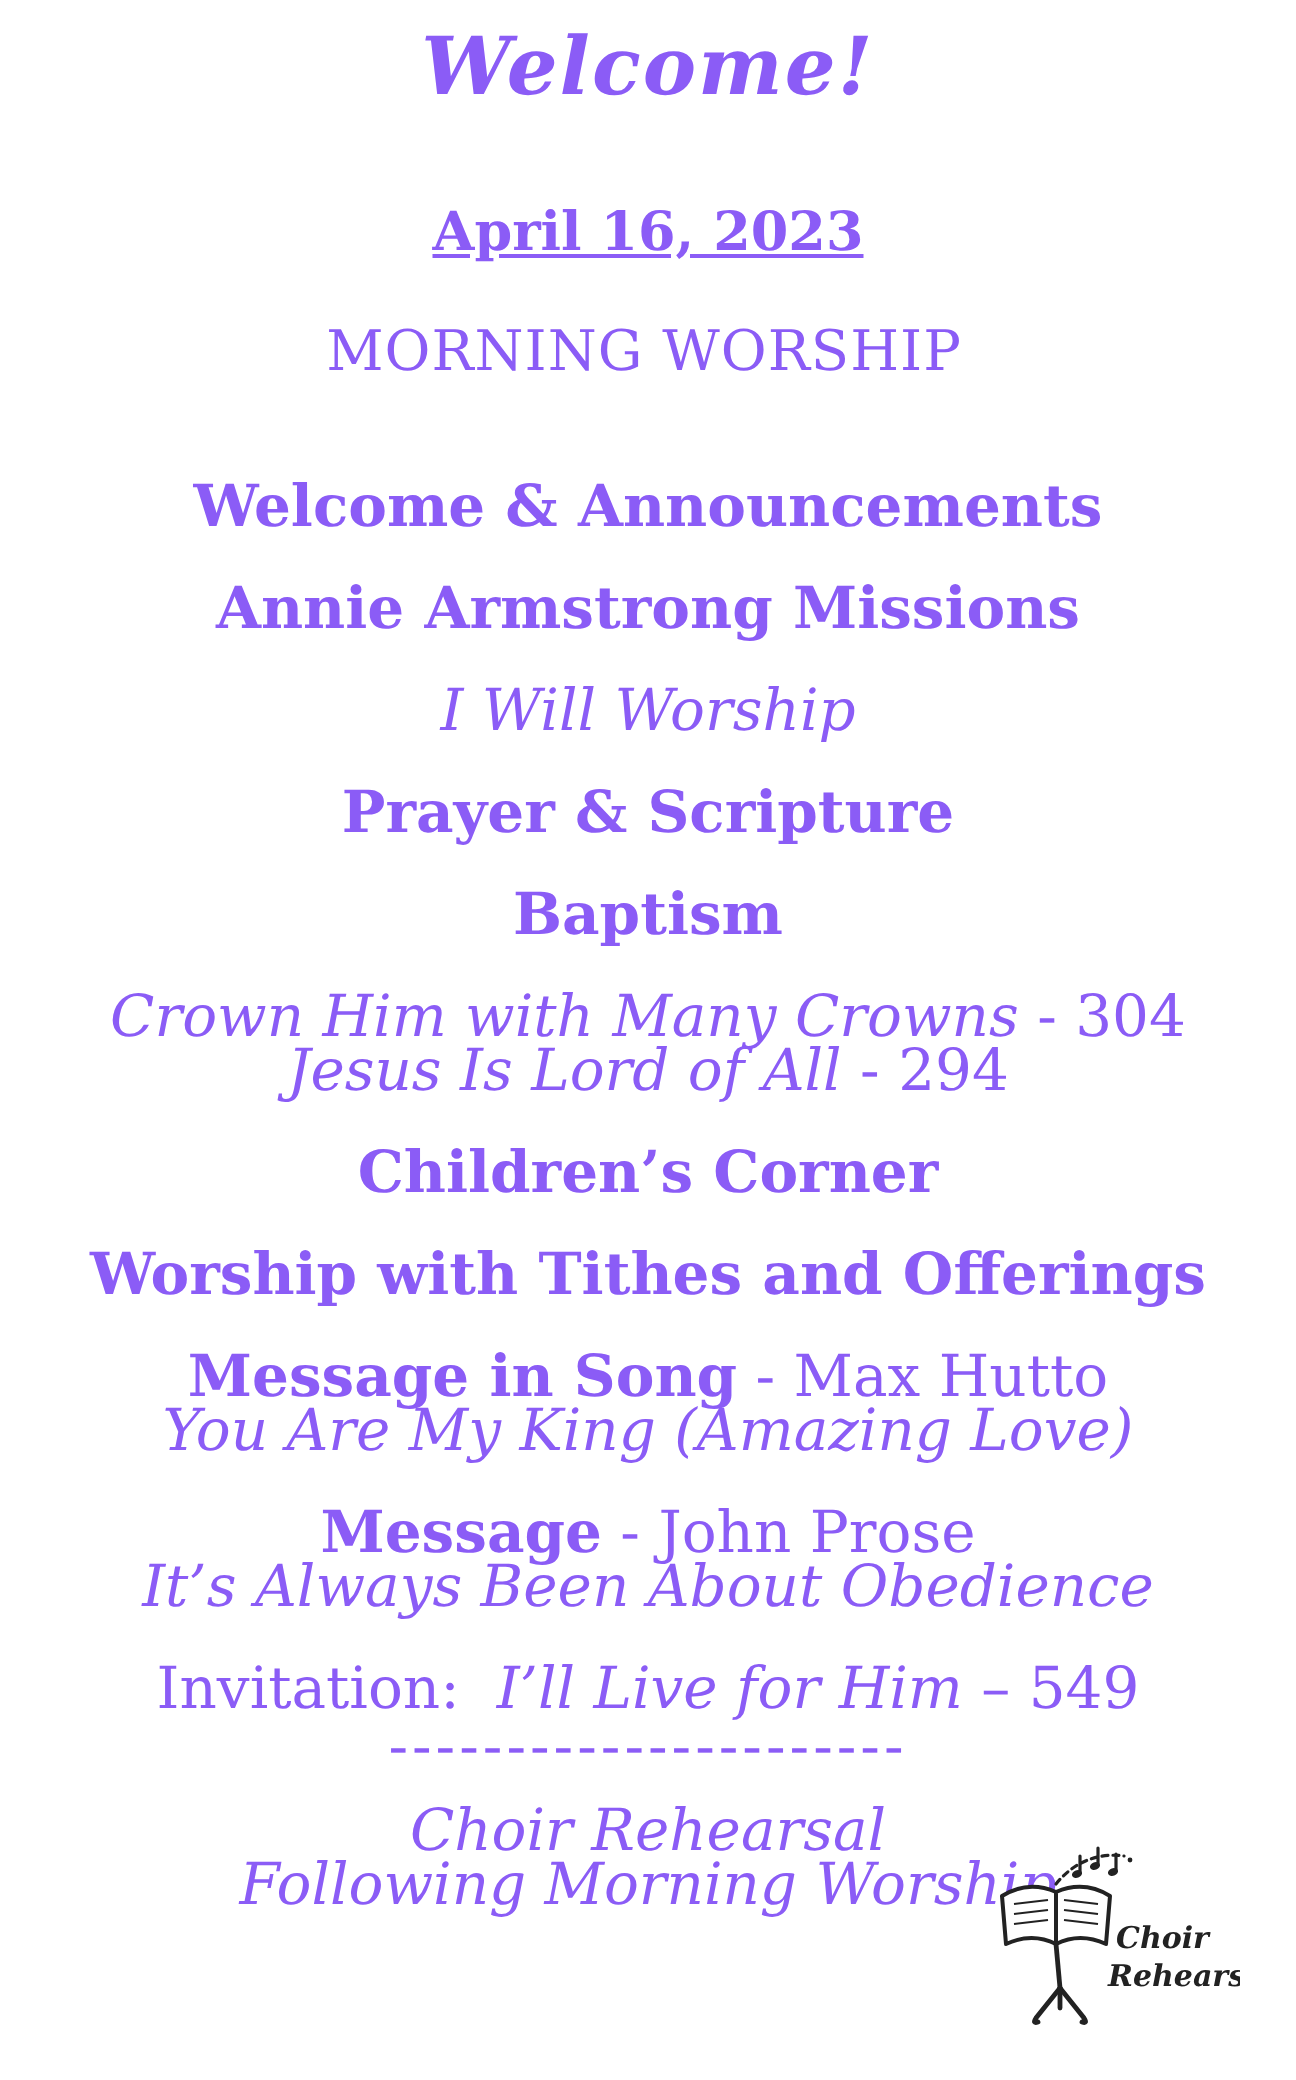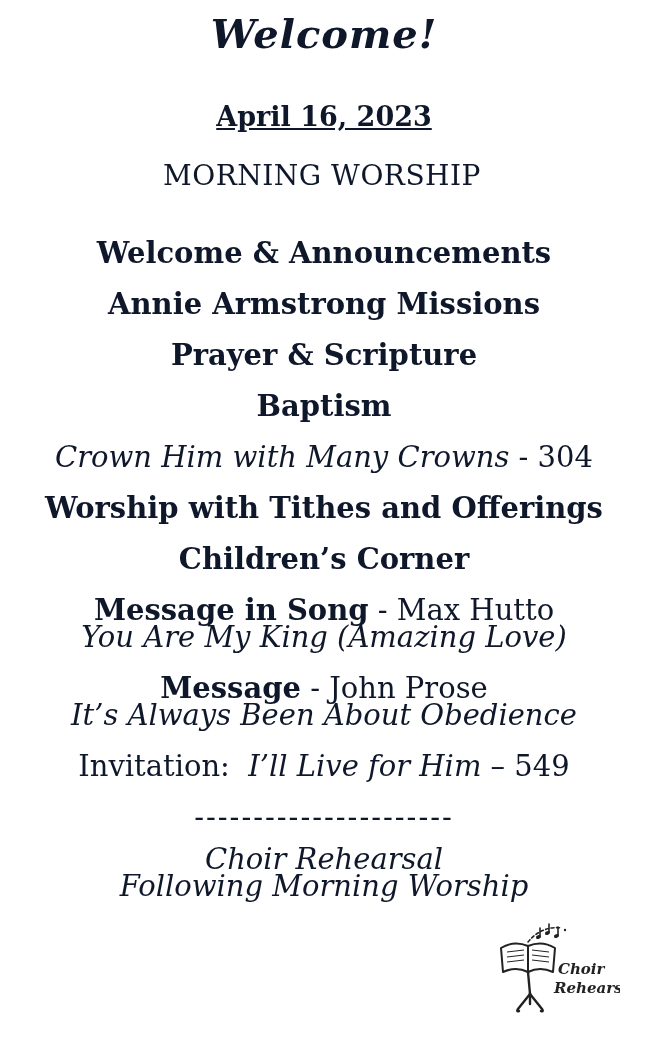--- a/index.html
+++ b/index.html
@@ -6,21 +6,21 @@
     margin: 0;
     padding: 0;
     background: #ffffff;
   }
   .page {
     position: relative;
     width: 648px;
     height: 1040px;
     overflow: hidden;
     background: #ffffff;
-    color: #0f172a;
+    color: #8b5cf6;
     font-family: "DejaVu Serif", "Liberation Serif", serif;
     text-align: center;
     box-sizing: border-box;
     padding-top: 8px;
   }
   .welcome {
     margin: 0 0 42px 0;
     font-size: 40px;
     line-height: 52px;
     font-weight: 700;
@@ -84,33 +84,37 @@
   <div class="service">MORNING WORSHIP</div>
 
   <div class="program" id="program">
       <div class="block">
         <div class="line"><span class="run bold">Welcome &amp; Announcements</span></div>
       </div>
       <div class="block">
         <div class="line"><span class="run bold">Annie Armstrong Missions</span></div>
       </div>
       <div class="block">
+        <div class="line"><span class="run italic">I Will Worship</span></div>
+      </div>
+      <div class="block">
         <div class="line"><span class="run bold">Prayer &amp; Scripture</span></div>
       </div>
       <div class="block">
         <div class="line"><span class="run bold">Baptism</span></div>
       </div>
       <div class="block">
         <div class="line"><span class="run italic">Crown Him with Many Crowns</span><span class="run regular"> - 304</span></div>
+        <div class="line"><span class="run italic">Jesus Is Lord of All</span><span class="run regular"> - 294</span></div>
+      </div>
+      <div class="block">
+        <div class="line"><span class="run bold">Children’s Corner</span></div>
       </div>
       <div class="block">
         <div class="line"><span class="run bold">Worship with Tithes and Offerings</span></div>
-      </div>
-      <div class="block">
-        <div class="line"><span class="run bold">Children’s Corner</span></div>
       </div>
       <div class="block">
         <div class="line"><span class="run bold">Message in Song</span><span class="run regular"> - Max Hutto</span></div>
         <div class="line"><span class="run italic">You Are My King (Amazing Love)</span></div>
       </div>
       <div class="block">
         <div class="line"><span class="run bold">Message</span><span class="run regular"> - John Prose</span></div>
         <div class="line"><span class="run italic">It’s Always Been About Obedience</span></div>
       </div>
       <div class="block">

